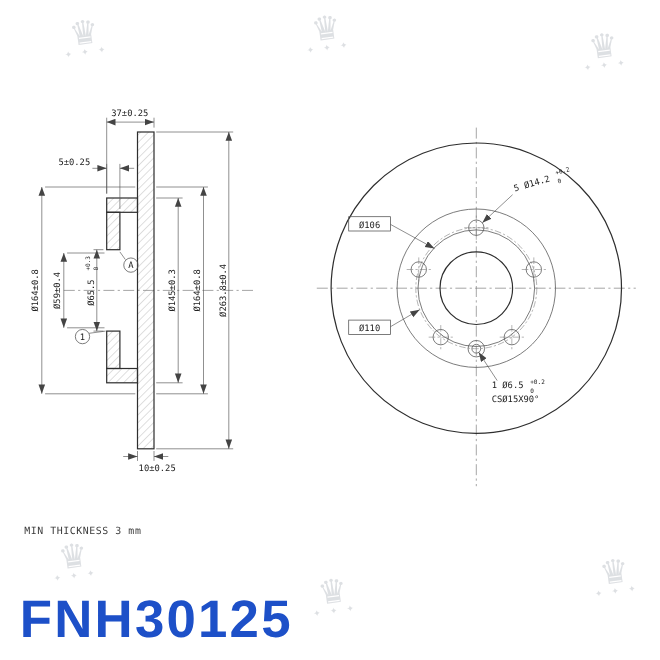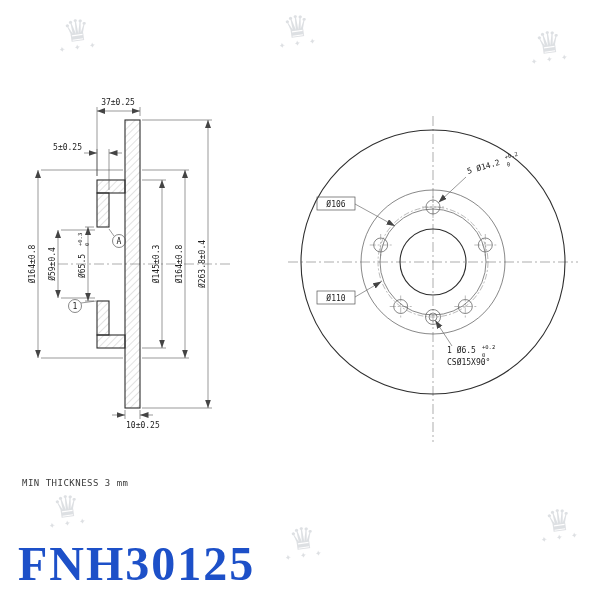--- a/index.html
+++ b/index.html
@@ -16,21 +16,21 @@
   .hl{stroke:#2e2e2e;stroke-width:1.1;fill:url(#hatch);}
   .thin{stroke:#555;stroke-width:.7;fill:none;}
   .dim{stroke:#555;stroke-width:.6;fill:none;}
   .cl{stroke:#777;stroke-width:.6;fill:none;stroke-dasharray:10 3 2 3;}
   .cm{stroke:#777;stroke-width:.5;fill:none;stroke-dasharray:6 2 2 2;}
   .t{font-family:"DejaVu Sans Mono",monospace;font-size:8px;fill:#222;}
   .ts{font-size:5.5px;}
   
   .note{position:absolute;left:22px;top:478px;font-family:"DejaVu Sans Mono",monospace;
         font-size:9px;letter-spacing:.5px;color:#3a3a3a;}
-  .part-number{position:absolute;left:18px;top:536px;font-family:Liberation Serif, serif;
+  .part-number{position:absolute;left:18px;top:536px;font-family:Liberation Sans, sans-serif;
         font-weight:bold;font-size:48px;letter-spacing:2px;color:#1d50c8;}
 </style>
 </head>
 <body>
 
 <div class="stage">
 
   <div class="wm" style="left:42px;top:16px">
     <div class="wm-crown">♛</div>
     <div class="wm-stars">✦ ✦ ✦</div>

